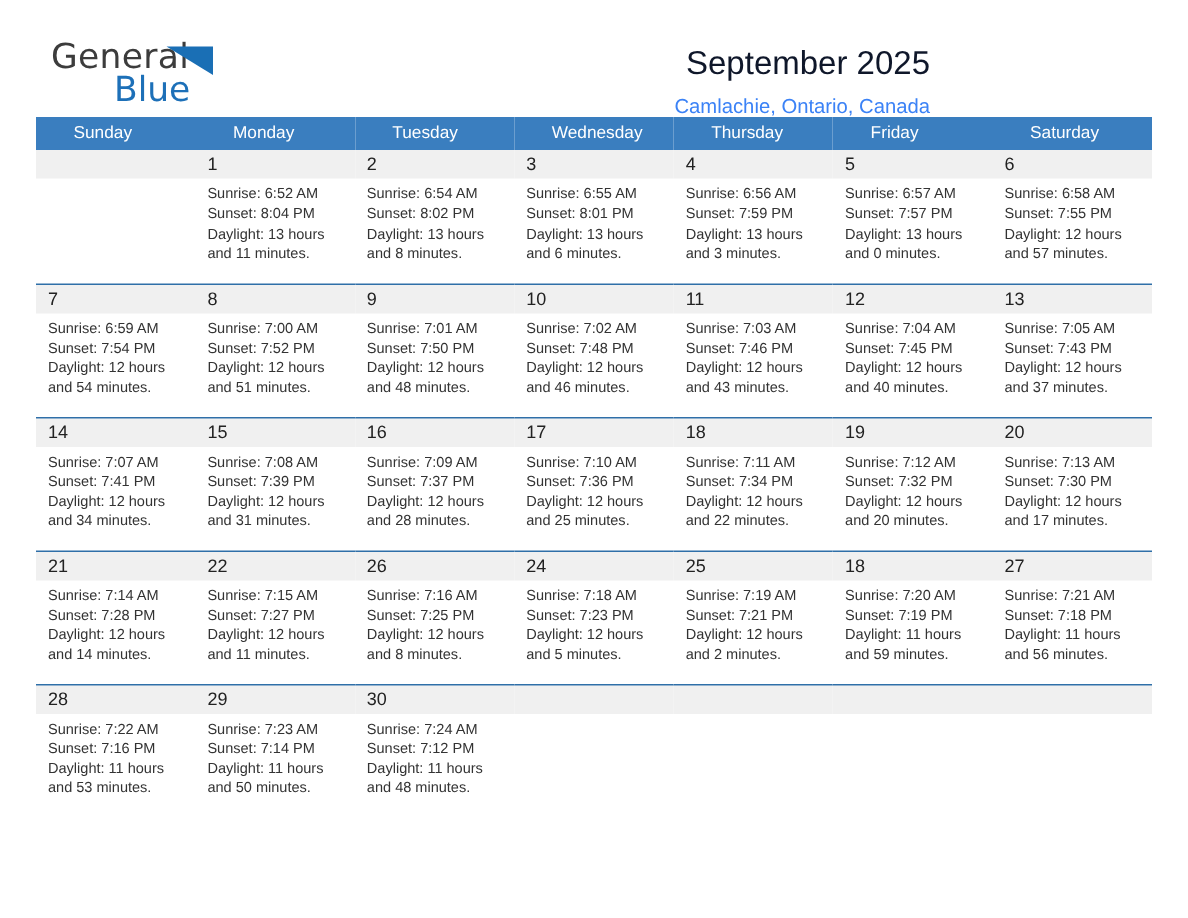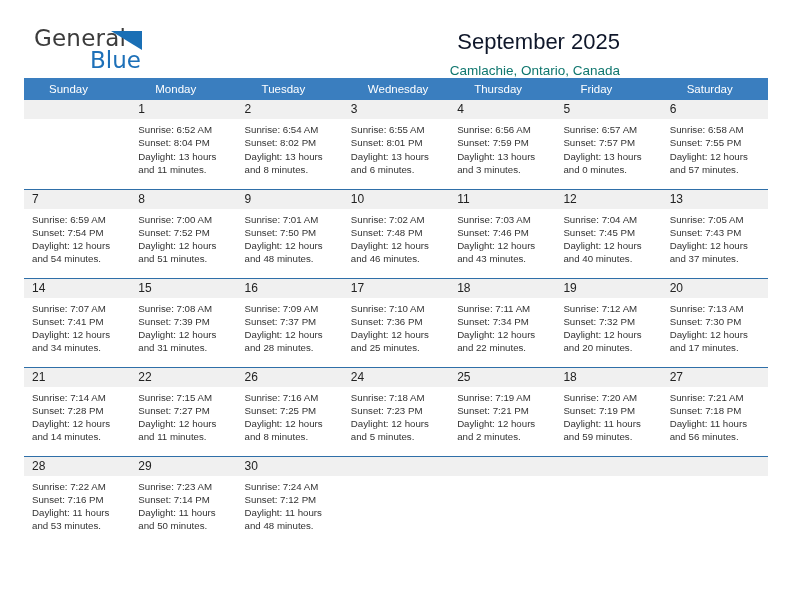--- a/index.html
+++ b/index.html
@@ -37,21 +37,21 @@
     font-size: 23px;
     color: #3c3c3c;
     letter-spacing: 0.2px;
     line-height: 25px;
     font-family: "DejaVu Sans", sans-serif;
   }
   .brand-bottom {
     font-size: 23px;
     color: #1d70b8;
     line-height: 24px;
-    margin-left: 56px;
+    margin-left: 42px;
     margin-top: -3px;
     font-family: "DejaVu Sans", sans-serif;
   }
   .brand-triangle {
     position: absolute;
     left: 87px;
     top: 5px;
     width: 0;
     height: 0;
     border-top: 19px solid #1a6fb5;
@@ -63,21 +63,21 @@
   }
   .cal-title {
     font-size: 22px;
     color: #0f172a;
     font-weight: normal;
     line-height: 32px;
     font-family: "Liberation Sans", sans-serif;
   }
   .cal-subtitle {
     font-size: 13.5px;
-    color: #0f766e;
+    color: #3b82f6;
     line-height: 20px;
     margin-top: 3px;
     font-family: "Liberation Sans", sans-serif;
   }
 
   
   .calendar {
     width: 744px;
     border-collapse: collapse;
     table-layout: fixed;

